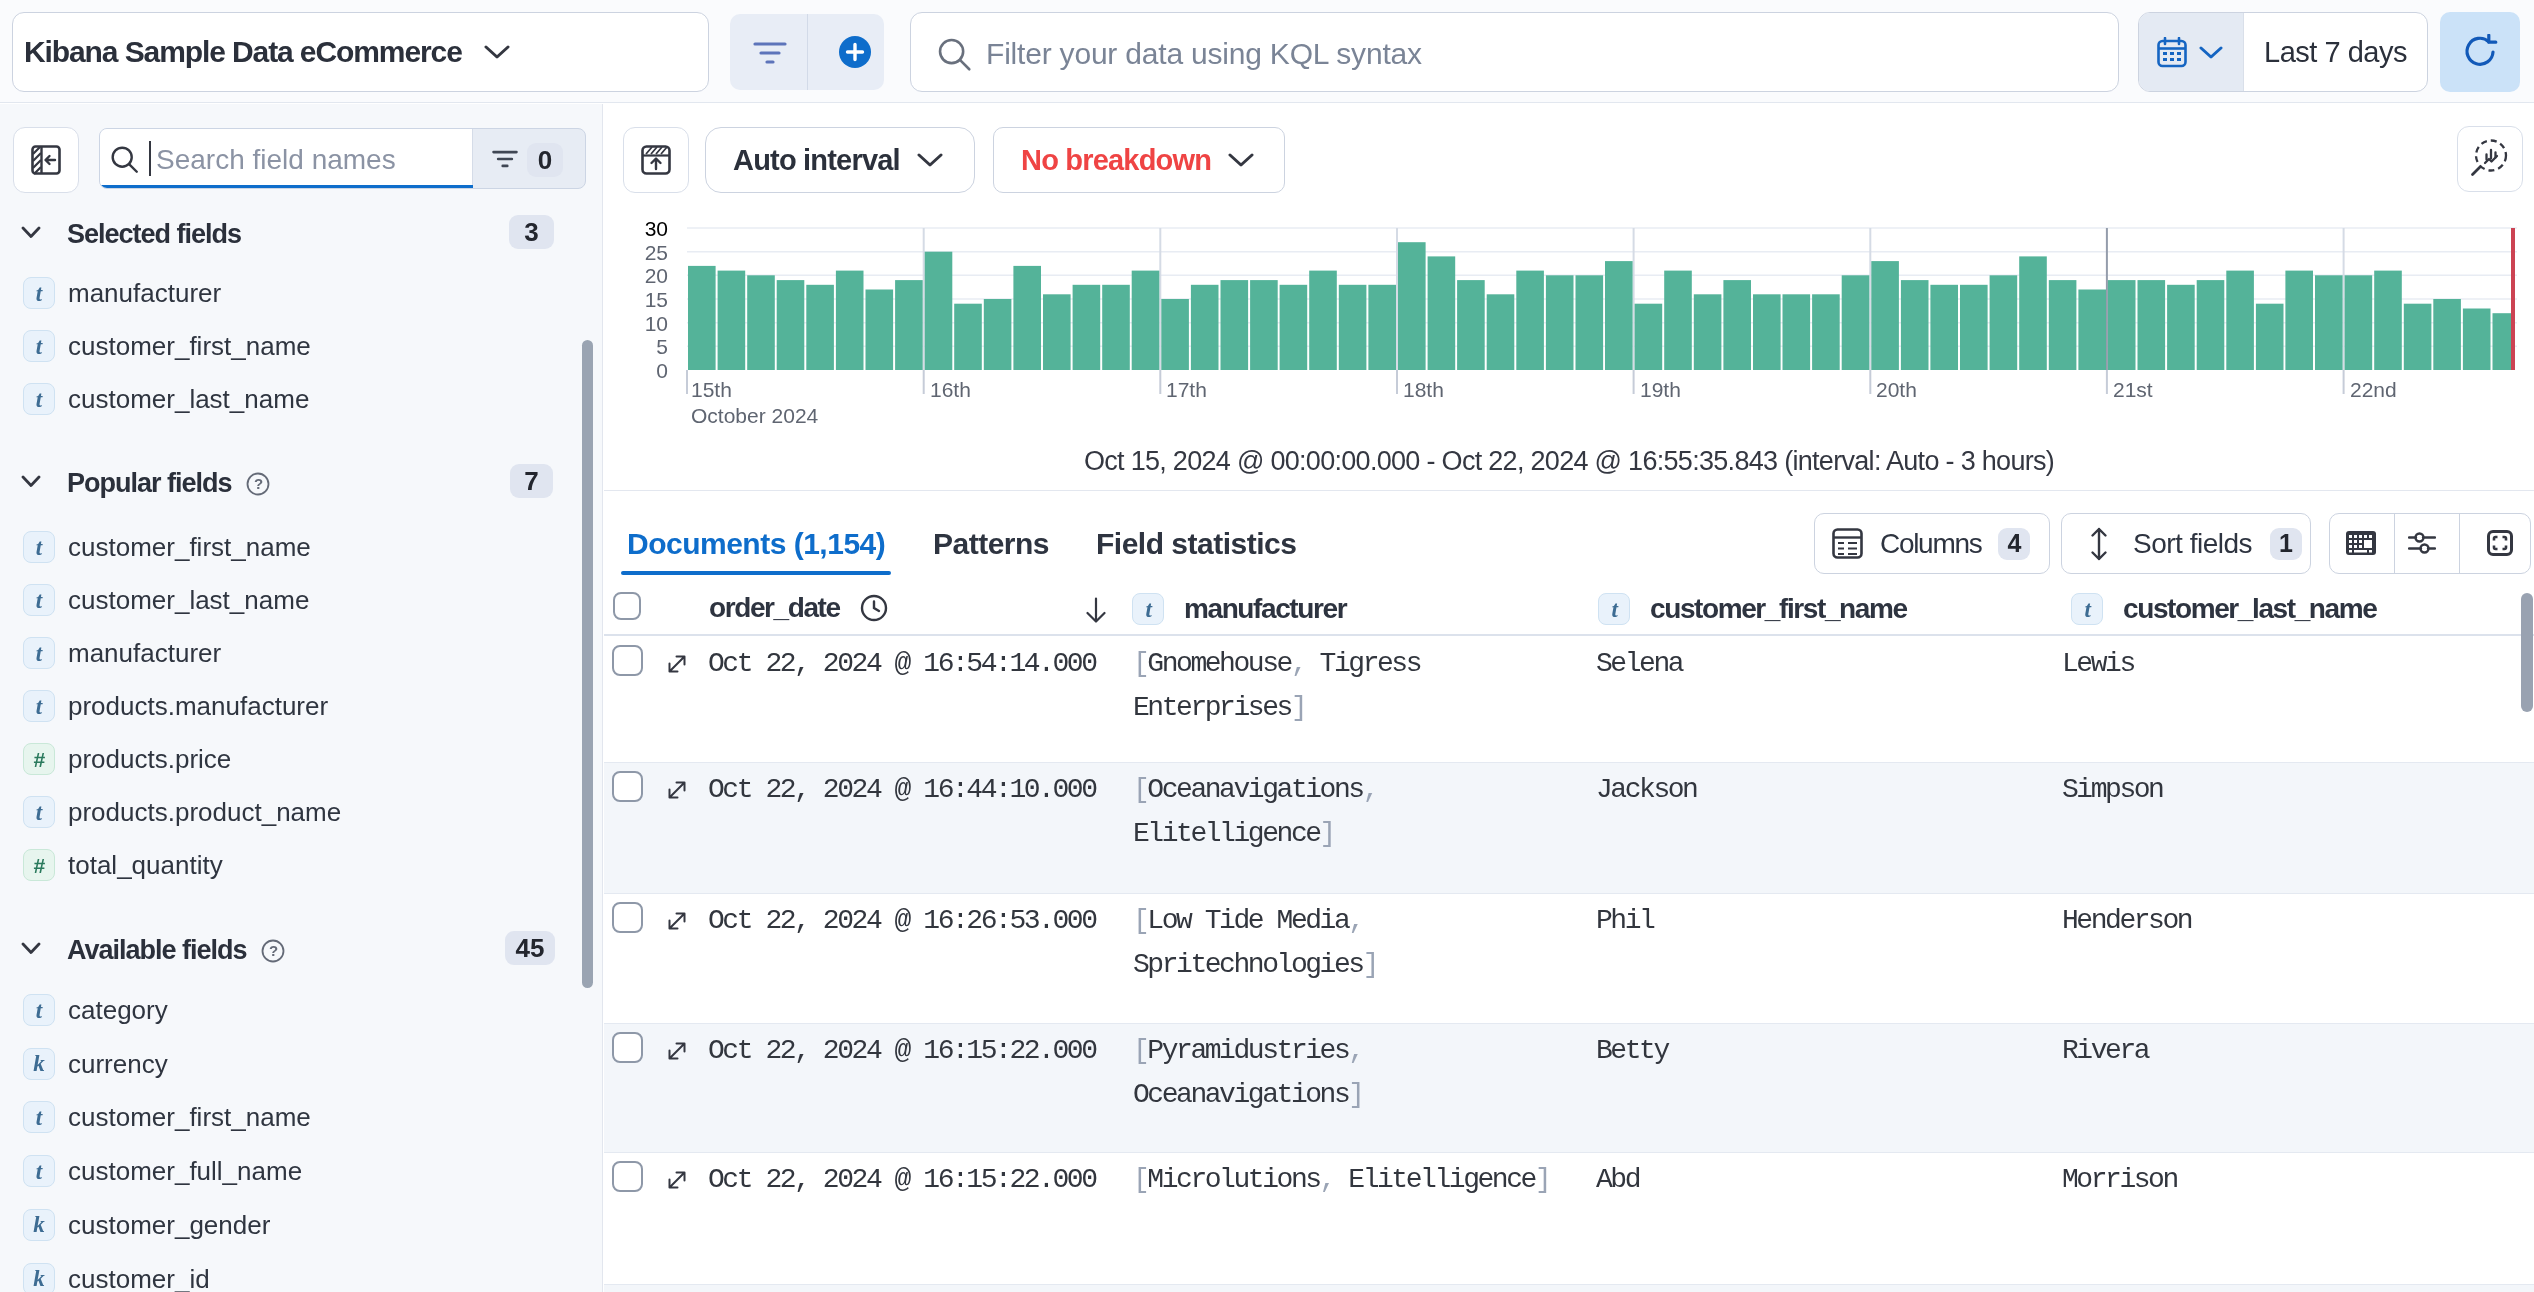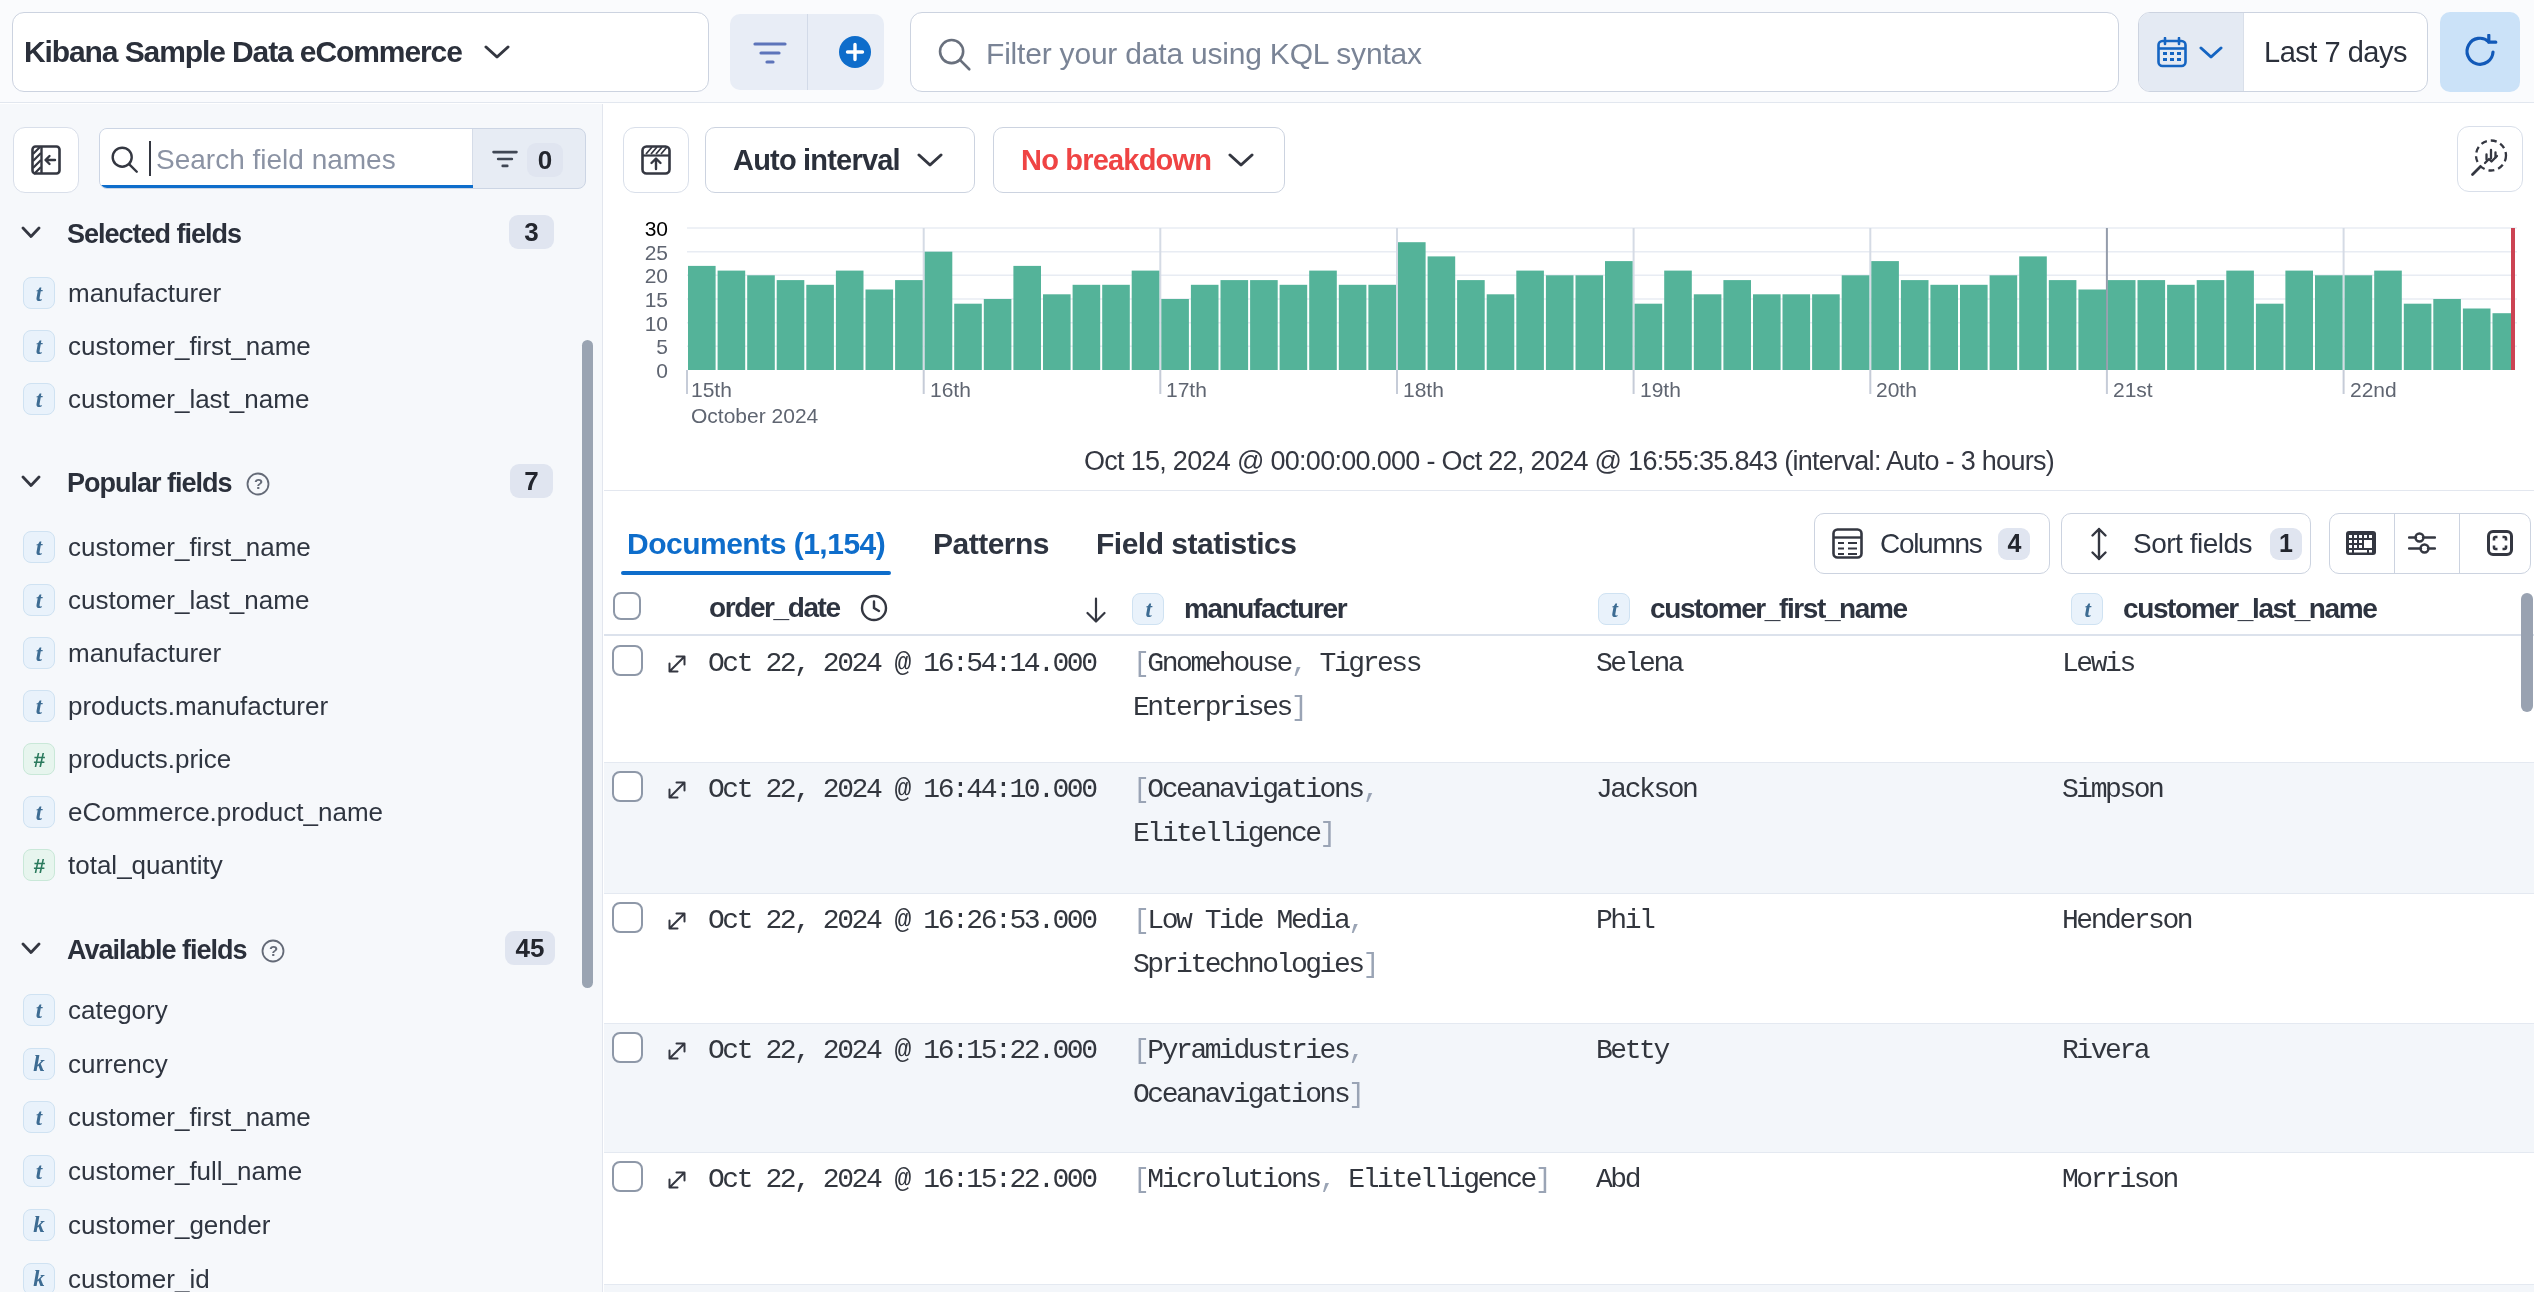--- a/index.html
+++ b/index.html
@@ -128,21 +128,21 @@
     <span style="font-family:'Liberation Serif',serif;font-style:italic;font-weight:700;font-size:23px;color:#3d6c93">t</span>
   </div>
 <div class="abs" style="left:68px;top:691px;font-size:26px;color:#2f3540">products.manufacturer</div>
 <div style="position:absolute;left:23px;top:743px;width:32px;height:32px;background:#e7f5ee;border:1px solid #c9e8d8;border-radius:8px;display:flex;align-items:center;justify-content:center;line-height:1">
     <span style="font-family:'Liberation Sans',sans-serif;font-style:italic;font-weight:700;font-size:21px;color:#2b7a5d">#</span>
   </div>
 <div class="abs" style="left:68px;top:744px;font-size:26px;color:#2f3540">products.price</div>
 <div style="position:absolute;left:23px;top:796px;width:32px;height:32px;background:#e9f2fb;border:1px solid #cfe2f2;border-radius:8px;display:flex;align-items:center;justify-content:center;line-height:1">
     <span style="font-family:'Liberation Serif',serif;font-style:italic;font-weight:700;font-size:23px;color:#3d6c93">t</span>
   </div>
-<div class="abs" style="left:68px;top:797px;font-size:26px;color:#2f3540">eCommerce.product_name</div>
+<div class="abs" style="left:68px;top:797px;font-size:26px;color:#2f3540">products.product_name</div>
 <div style="position:absolute;left:23px;top:849px;width:32px;height:32px;background:#e7f5ee;border:1px solid #c9e8d8;border-radius:8px;display:flex;align-items:center;justify-content:center;line-height:1">
     <span style="font-family:'Liberation Sans',sans-serif;font-style:italic;font-weight:700;font-size:21px;color:#2b7a5d">#</span>
   </div>
 <div class="abs" style="left:68px;top:850px;font-size:26px;color:#2f3540">total_quantity</div>
 <svg style="position:absolute;left:21px;top:942px;" width="20" height="12" viewBox="0 0 20 12" fill="none">
     <path d="M2 2 L10 10.5 L18 2" stroke="#343741" stroke-width="2.8" stroke-linecap="round" stroke-linejoin="round"></path>
   </svg>
 <div class="abs" style="left:67px;top:935px;display:flex;align-items:center;font-size:27px;font-weight:700;color:#2b303b;letter-spacing:-1px">
     <span>Available fields</span>
     <svg style="flex:none;margin-left:14px" width="24" height="24" viewBox="0 0 24 24" fill="none">
@@ -176,21 +176,21 @@
   </div>
 <div class="abs" style="left:68px;top:1263.5px;font-size:26px;color:#2f3540">customer_id</div>
 <div class="abs" style="left:582px;top:340px;width:11px;height:648px;border-radius:6px;background:#9aa4b2"></div>
 <div class="btn" style="left:623px;top:127px;width:66px;height:66px;border-radius:12px;border-color:#d9dfea"></div>
 <svg style="position:absolute;left:641px;top:145px;" width="30" height="30" viewBox="0 0 30 30" fill="none">
     <rect x="1.5" y="1.5" width="27" height="27" rx="4" stroke="#343741" stroke-width="2.6"></rect>
     <path d="M2 10.5 H28" stroke="#343741" stroke-width="2.2"></path>
     <path d="M5 9 L11 2 M10 9 L16 2 M15 9 L21 2 M20 9 L26 2" stroke="#343741" stroke-width="1.8"></path>
     <path d="M15 24 V14 M10.5 18 L15 13.5 L19.5 18" stroke="#343741" stroke-width="2.4" stroke-linecap="round" stroke-linejoin="round"></path>
   </svg>
-<div class="ctl" style="left:705px;top:127px;width:270px;height:66px;border-radius:10px;display:flex;align-items:center;padding-left:27px;gap:17px">
+<div class="ctl" style="left:705px;top:127px;width:270px;height:66px;border-radius:16px;display:flex;align-items:center;padding-left:27px;gap:17px">
     <span style="font-size:29px;font-weight:700;color:#2b303b;letter-spacing:-0.8px">Auto interval</span>
     <svg style="flex:none;" width="26" height="14" viewBox="0 0 26 14" fill="none">
       <path d="M2 2 L13.0 12 L24 2" stroke="#343741" stroke-width="3" stroke-linecap="round" stroke-linejoin="round"></path>
     </svg>
   </div>
 <div class="ctl" style="left:993px;top:127px;width:292px;height:66px;border-radius:10px;display:flex;align-items:center;padding-left:27px;gap:17px">
     <span style="font-size:29px;font-weight:700;color:#ef4444;letter-spacing:-0.8px">No breakdown</span>
     <svg style="flex:none;" width="26" height="14" viewBox="0 0 26 14" fill="none">
       <path d="M2 2 L13.0 12 L24 2" stroke="#343741" stroke-width="3" stroke-linecap="round" stroke-linejoin="round"></path>
     </svg>

